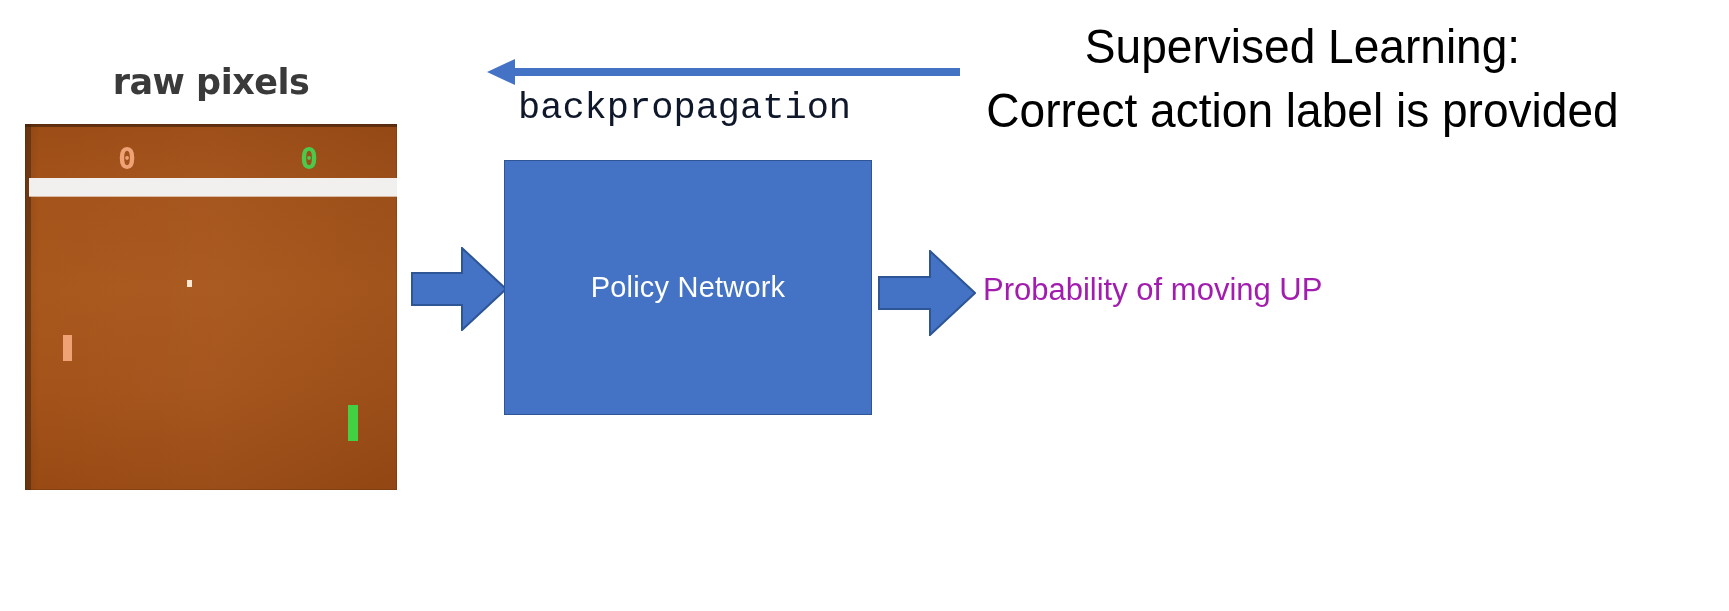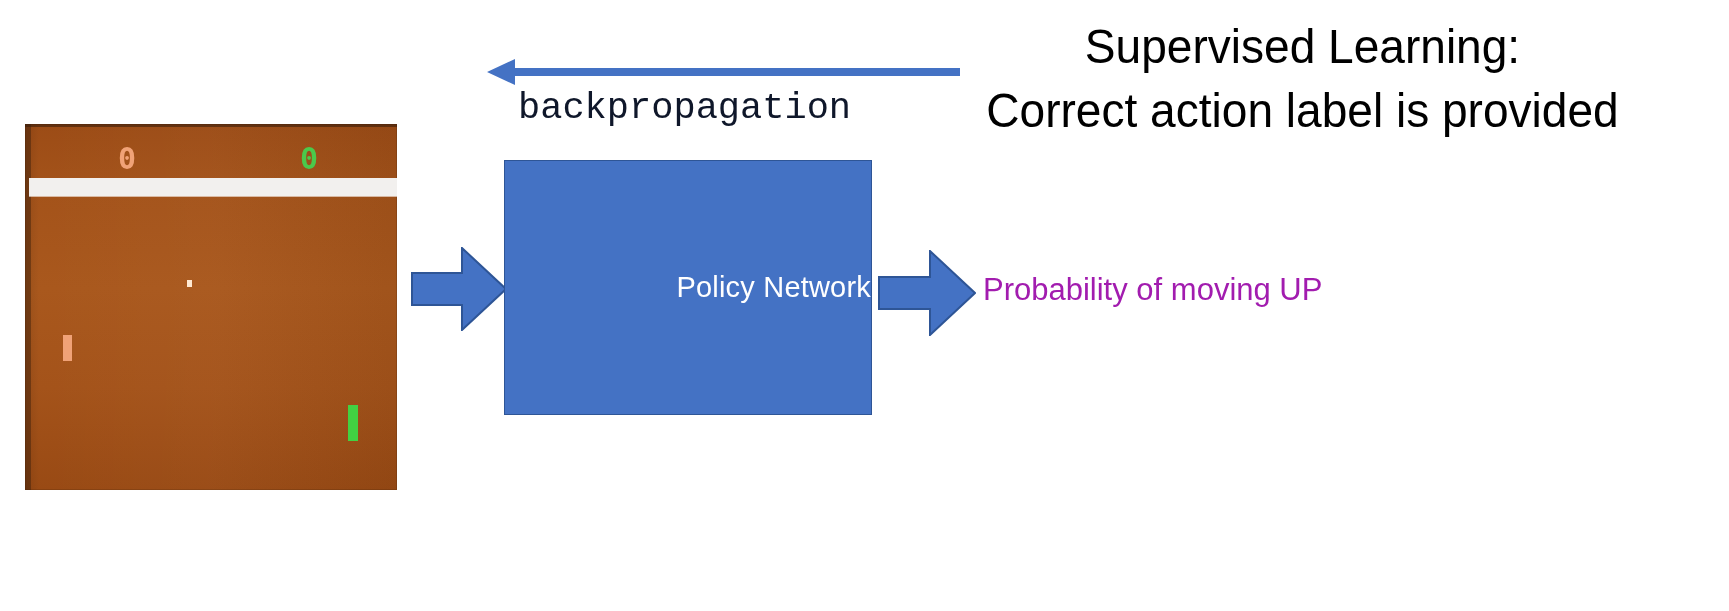--- a/index.html
+++ b/index.html
@@ -151,21 +151,21 @@
     position: absolute;
     left: 504px;
     top: 160px;
     width: 368px;
     height: 255px;
     background: #4472C4;
     border: 1px solid #2e5596;
     box-sizing: border-box;
     display: flex;
     align-items: center;
-    justify-content: flex-end;
+    justify-content: center;
   }
   #policy-box-label {
     color: #ffffff;
     font-size: 29px;
     font-family: "Liberation Sans", sans-serif;
     letter-spacing: 0.2px;
     white-space: nowrap;
   }
 
   
@@ -210,20 +210,21 @@
     font-size: 31px;
     color: #a21caf;
     white-space: nowrap;
   }
 </style>
 </head>
 <body>
 
 <div id="canvas">
 
+  <div id="raw-pixels-label">raw pixels</div>
 
   <div id="game-screen">
     <div class="game-top-edge"></div>
     <div class="game-left-edge"></div>
     <div id="score-left">0</div>
     <div id="score-right">0</div>
     <div id="divider-bar"></div>
     <div id="paddle-left"></div>
     <div id="paddle-right"></div>
     <div id="ball"></div>

